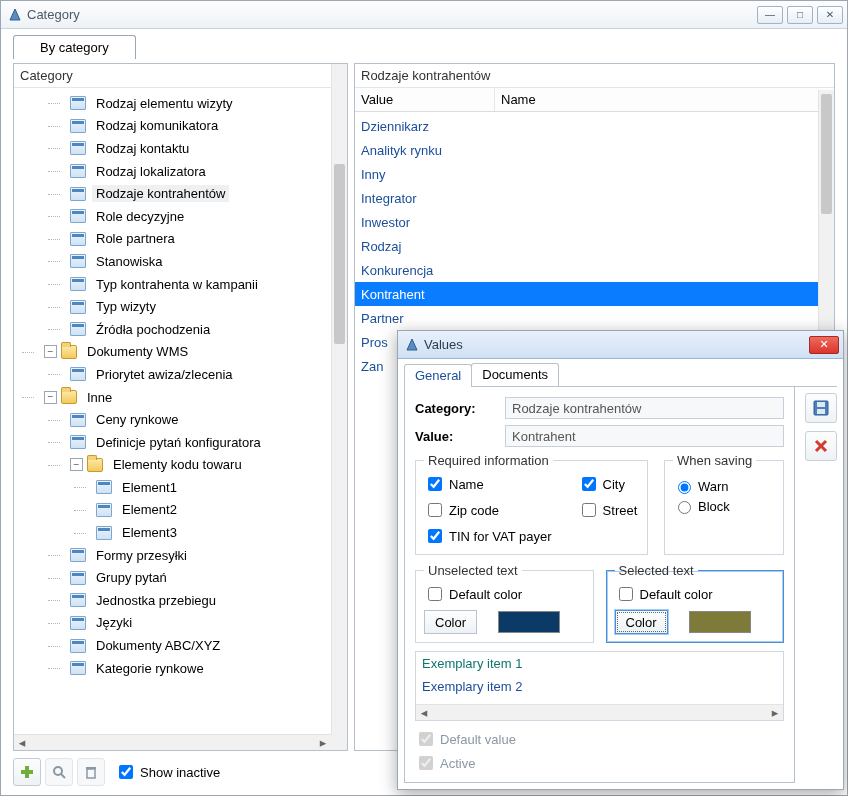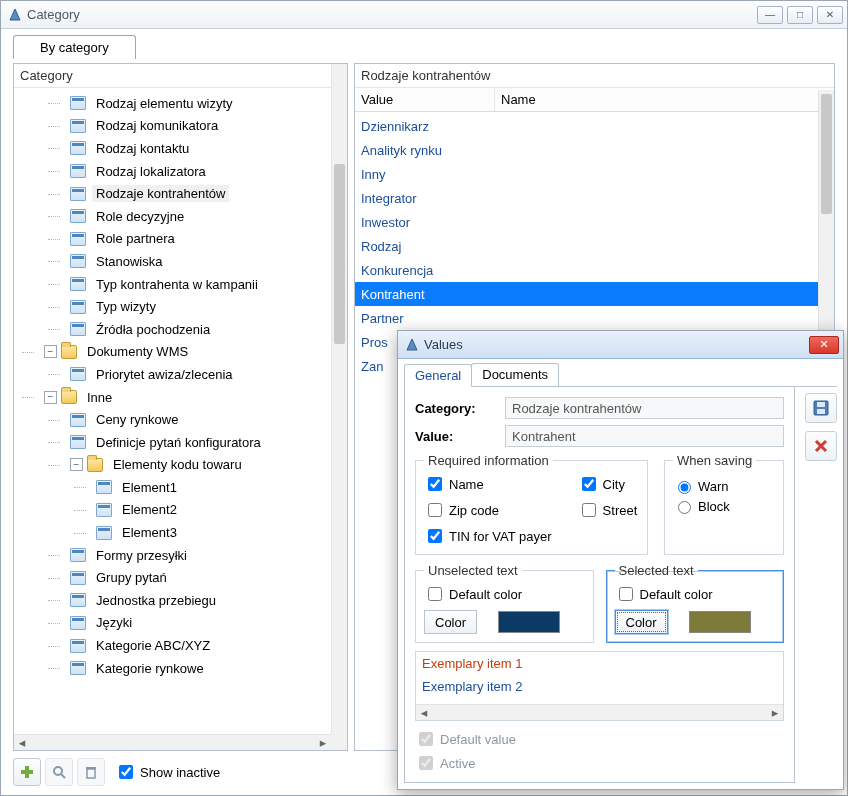--- a/index.html
+++ b/index.html
@@ -90,21 +90,21 @@
 .swatchrow { display:flex; align-items:center; gap:21px; margin-top:6px; }
 .btn { height:24px; padding:0 10px; border:1px solid #b7c3cf; background:linear-gradient(#fdfdfd,#eef2f5); }
 .btn.focus { outline:1px dotted #666; outline-offset:-3px; border:1px solid #4a90d9; box-shadow:0 0 0 1px #a9cdf1; }
 .swatch { width:62px; height:22px; border:1px solid #888; }
 .sw-navy{ background:#0b3a66; }
 .sw-olive{ background:#7e7a3a; }
 .palettes fieldset.focus { border:1px solid #4a90d9; box-shadow:0 0 0 1px #a9cdf1 inset; }
 
 .exemplar { border:1px solid #cfd8e0; margin-top:8px; height:70px; position:relative; }
 .exemplar .er { padding:4px 6px; }
-.exemplar .er.sel { color:#c2410c; }
+.exemplar .er.sel { color:#0f766e; }
 .exemplar .er.unsel { color:#1b4f9b; }
 .exemplar .hs { position:absolute; left:0; right:0; bottom:0; height:16px; background:#f1f1f1; border-top:1px solid #e3e3e3; }
 
 .bottom-right { position:absolute; right:6px; bottom:6px; display:flex; flex-direction:column; gap:6px; }
 
 .disabled { color:#8a98a5; }
 
 svg { display:block; }
 </style>
 </head>
@@ -300,21 +300,21 @@
                 <span style="position:absolute;right:10px;top:50%;width:12px;border-top:1px dotted #b0b8c0"></span>
               </span>
               <span class="ico card"></span>
               <span class="lbl">Języki</span>
             </div>
             <div class="node">
               <span style="display:inline-block;width:56px;height:100%;position:relative">
                 <span style="position:absolute;right:10px;top:50%;width:12px;border-top:1px dotted #b0b8c0"></span>
               </span>
               <span class="ico card"></span>
-              <span class="lbl">Kategorie ABC/XYZ</span>
+              <span class="lbl">Dokumenty ABC/XYZ</span>
             </div>
             <div class="node">
               <span style="display:inline-block;width:56px;height:100%;position:relative">
                 <span style="position:absolute;right:10px;top:50%;width:12px;border-top:1px dotted #b0b8c0"></span>
               </span>
               <span class="ico card"></span>
               <span class="lbl">Kategorie rynkowe</span>
             </div>
           </div>
         <div class="vscroll">

